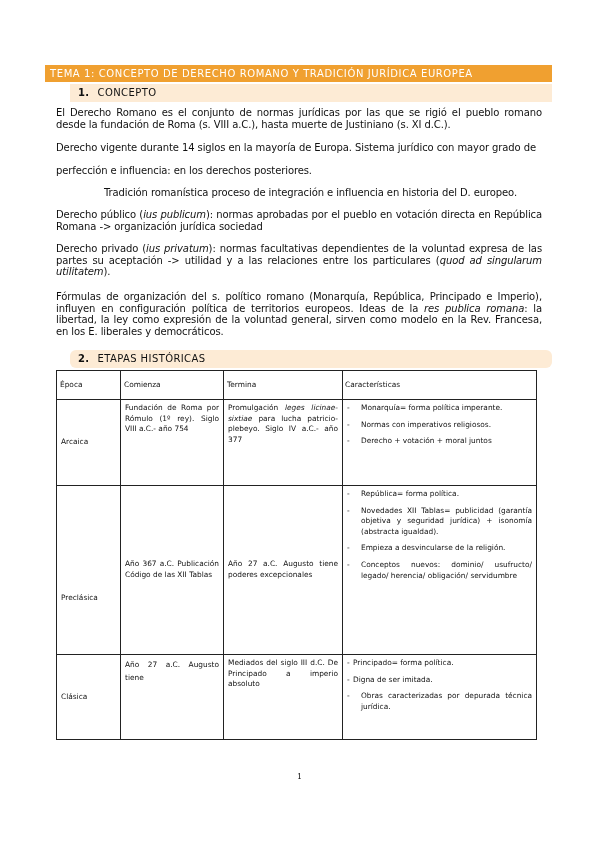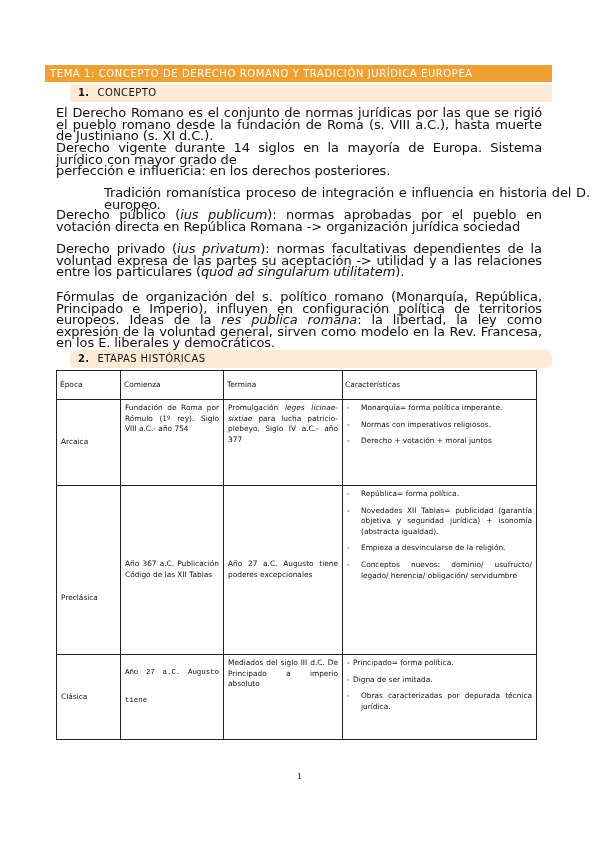--- a/index.html
+++ b/index.html
@@ -4,21 +4,21 @@
 <style>
   html, body { margin: 0; padding: 0; background: #ffffff; }
   body { width: 600px; height: 848px; position: relative; overflow: hidden;
          font-family: "DejaVu Sans", sans-serif; color: #111; }
   .tema-bar { position: absolute; left: 45px; top: 65px; width: 507px; height: 17px;
               background: #f0a030; color: #fff; font-size: 10px; letter-spacing: 0.6px;
               line-height: 17px; padding-left: 5px; box-sizing: border-box; white-space: nowrap; }
   .sec-bar { position: absolute; left: 70px; width: 482px; height: 18px; background: #fdebd5;
              font-size: 10px; line-height: 18px; padding-left: 8px; box-sizing: border-box; letter-spacing: 0.4px; }
   .sec-bar .num { font-weight: bold; margin-right: 8px; }
-  .para { position: absolute; left: 56px; width: 486px; font-size: 13px; line-height: 11.5px;
+  .para { position: absolute; left: 56px; width: 486px; font-size: 10px; line-height: 11.5px;
           text-align: justify; letter-spacing: -0.1px; }
   .para i { font-style: italic; }
   table.etapas { position: absolute; left: 56px; top: 370px; width: 481px; border-collapse: collapse;
                  font-size: 7.4px; line-height: 10.6px; border-radius: 22px; }
   table.etapas td { border: 1.6px solid #222; vertical-align: top; padding: 3px 4px; }
   table.etapas tr.head td { height: 22px; vertical-align: middle; padding-left: 3px; }
   td.epoca { width: 55px; vertical-align: middle !important; }
   td.comienza { width: 94px; text-align: justify; }
   td.termina { width: 110px; text-align: justify; }
   td.carac { padding-left: 2px !important; }
@@ -96,21 +96,21 @@
             <span class="txt">Empieza a desvincularse de la religión.</span>
           </div>
       <div class="citem">
             <span class="dash">-</span>
             <span class="txt">Conceptos nuevos: dominio/ usufructo/ legado/ herencia/ obligación/ servidumbre</span>
           </div>
     </td>
   </tr>
   <tr style="height:85px;">
     <td class="epoca">Clásica</td>
-    <td class="comienza" style="line-height:28px;font-family:Liberation Mono, monospace;">Año 27 a.C. Augusto tiene</td>
+    <td class="comienza" style="line-height:13px;">Año 27 a.C. Augusto tiene</td>
     <td class="termina">Mediados del siglo III d.C. De Principado a imperio absoluto</td>
     <td class="carac">
       <div class="citem compact">
             <span class="dash">-</span>
             <span class="txt">Principado= forma política.</span>
           </div>
       <div class="citem compact">
             <span class="dash">-</span>
             <span class="txt">Digna de ser imitada.</span>
           </div>

